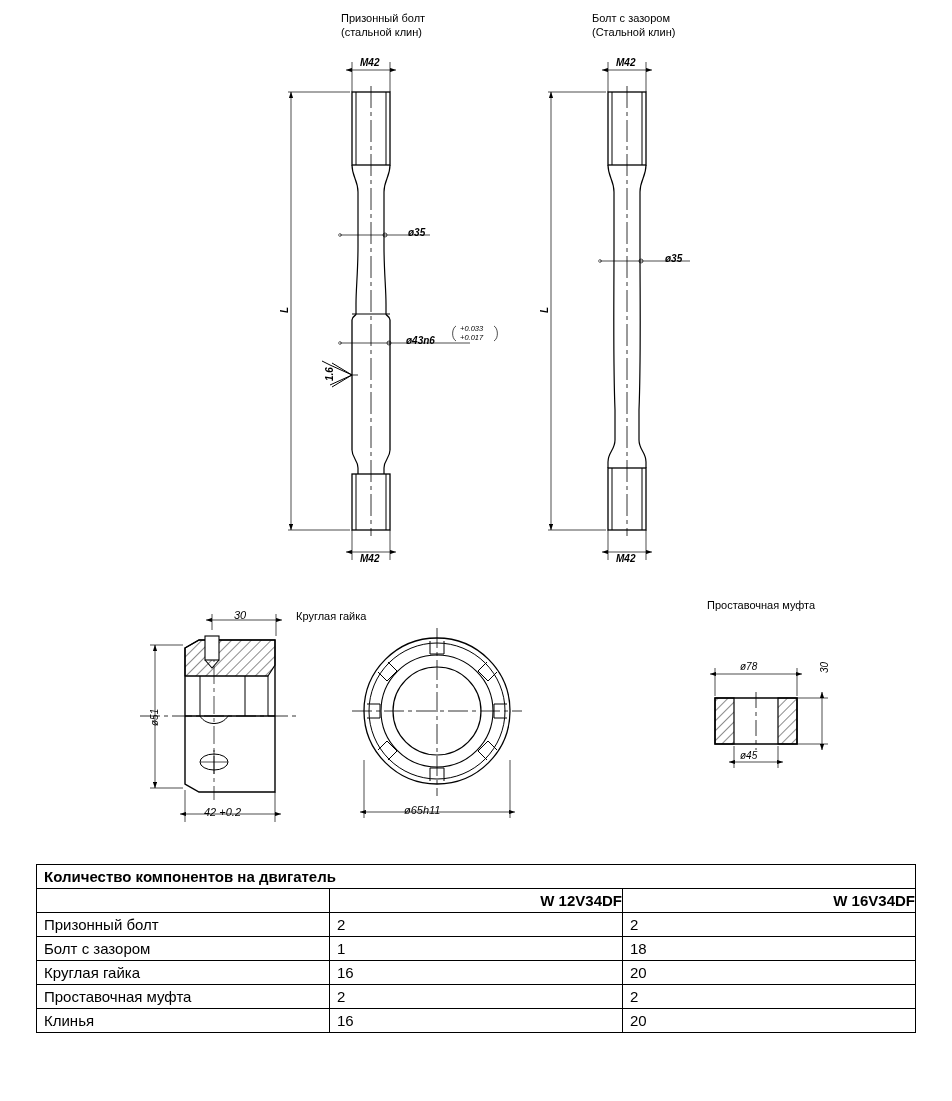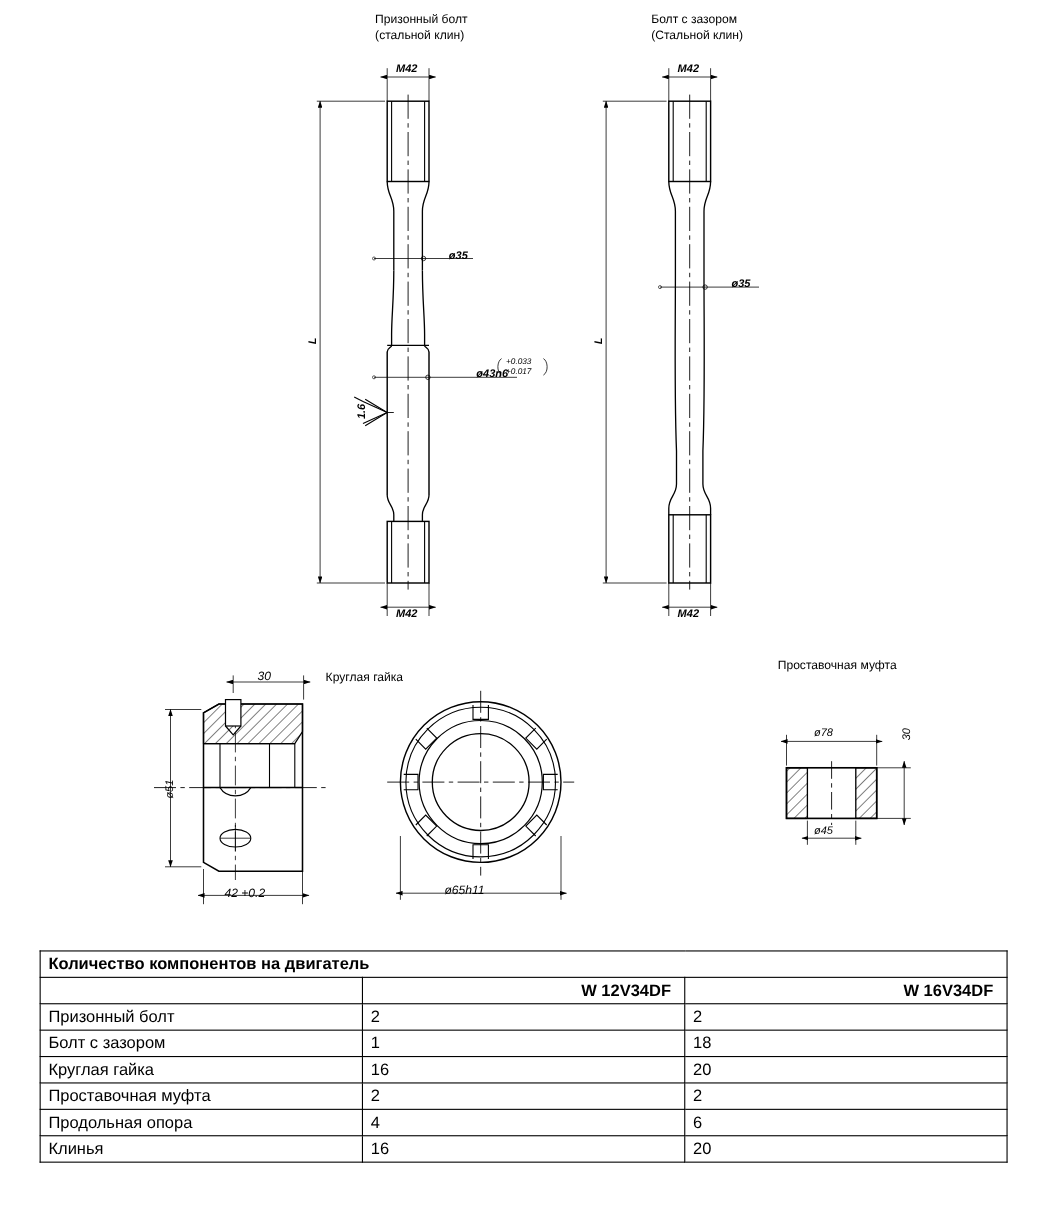--- a/index.html
+++ b/index.html
@@ -11,21 +11,21 @@
   svg{display:block;}
   .cap{
     position:absolute;font-size:11px;line-height:14px;color:#000;
     font-family:"Liberation Sans", sans-serif;white-space:pre;
   }
 
   
   .tbl-wrap{position:absolute;left:36px;top:864px;width:880px;}
   table.qty{border-collapse:collapse;width:880px;table-layout:fixed;}
   table.qty td{
-    border:1px solid #000;height:23px;padding:0 12px 0 7px;
+    border:1px solid #000;height:23px;padding:0 0 0 7px;
     font-size:15px;font-family:"Liberation Sans", sans-serif;
     vertical-align:middle;color:#000;
   }
   table.qty td.title{font-weight:bold;font-size:15px;}
   table.qty td.hd{font-weight:bold;text-align:right;}
   table.qty td.hd.lft{text-align:left;padding-left:10px;}
   .c0{width:310px;}
   .c1{width:300px;}
   .c2{width:270px;}
 </style>
@@ -224,21 +224,21 @@
 <div class="cap" style="left:341px;top:11px;">Призонный болт</div>
 <div class="cap" style="left:341px;top:25px;">(стальной клин)</div>
 
 <div class="cap" style="left:592px;top:11px;">Болт с зазором</div>
 <div class="cap" style="left:592px;top:25px;">(Стальной клин)</div>
 
 <div class="cap" style="left:360px;top:56px;font-style:italic;font-size:10px;font-weight:bold;">M42</div>
 <div class="cap" style="left:360px;top:552px;font-style:italic;font-size:10px;font-weight:bold;">M42</div>
 <div class="cap" style="left:278px;top:313px;font-style:italic;font-size:10px;font-weight:bold;transform:rotate(-90deg);transform-origin:left top;">L</div>
 <div class="cap" style="left:408px;top:226px;font-style:italic;font-size:10px;font-weight:bold;">ø35</div>
-<div class="cap" style="left:406px;top:334px;font-style:italic;font-size:10px;font-weight:bold;margin-left:27px;">ø43n6</div>
+<div class="cap" style="left:406px;top:334px;font-style:italic;font-size:10px;font-weight:bold;">ø43n6</div>
 <div class="cap" style="left:460px;top:322px;font-style:italic;font-size:7.5px;">+0.033</div>
 <div class="cap" style="left:460px;top:331px;font-style:italic;font-size:7.5px;">+0.017</div>
 <div class="cap" style="left:323px;top:381px;font-style:italic;font-size:10px;font-weight:bold;transform:rotate(-90deg);transform-origin:left top;">1.6</div>
 
 <div class="cap" style="left:616px;top:56px;font-style:italic;font-size:10px;font-weight:bold;">M42</div>
 <div class="cap" style="left:616px;top:552px;font-style:italic;font-size:10px;font-weight:bold;">M42</div>
 <div class="cap" style="left:538px;top:313px;font-style:italic;font-size:10px;font-weight:bold;transform:rotate(-90deg);transform-origin:left top;">L</div>
 <div class="cap" style="left:665px;top:252px;font-style:italic;font-size:10px;font-weight:bold;">ø35</div>
 
 <div class="cap" style="left:296px;top:609px;">Круглая гайка</div>
@@ -277,25 +277,20 @@
         <td class="c0">Круглая гайка</td>
         <td class="c1">16</td>
         <td class="c2">20</td>
       </tr>
       <tr>
         <td class="c0">Проставочная муфта</td>
         <td class="c1">2</td>
         <td class="c2">2</td>
       </tr>
       <tr>
-        <td class="c0">Продольная опора</td>
-        <td class="c1">4</td>
-        <td class="c2">6</td>
-      </tr>
-      <tr>
         <td class="c0">Клинья</td>
         <td class="c1">16</td>
         <td class="c2">20</td>
       </tr>
     </tbody>
   </table>
 </div>
 
 </div>
 

